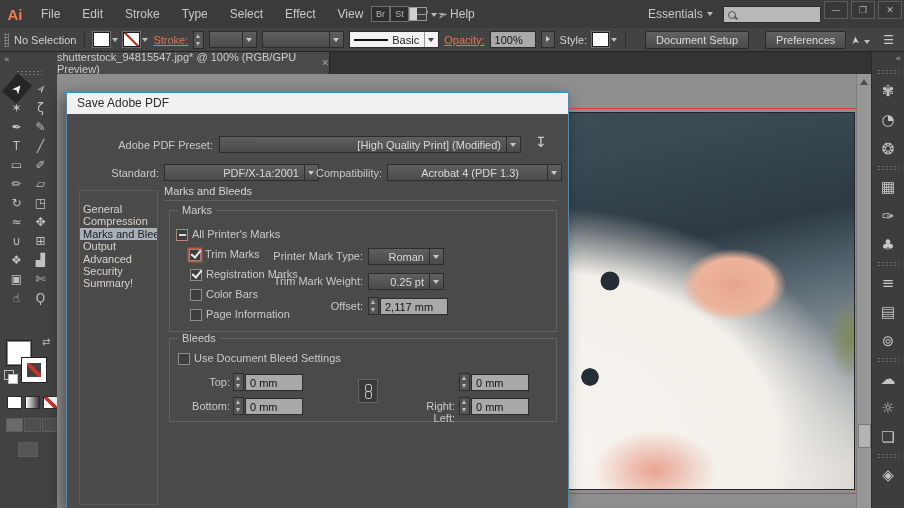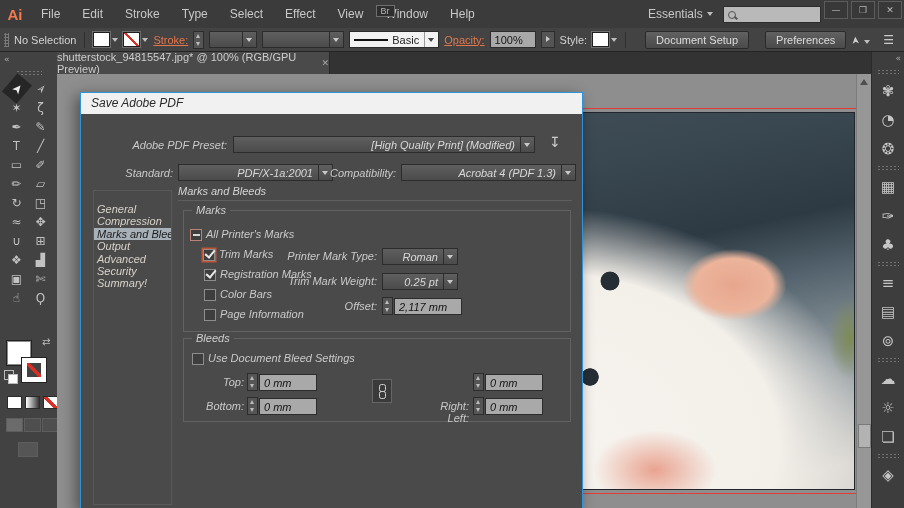--- a/index.html
+++ b/index.html
@@ -5,21 +5,21 @@
   html,body{margin:0;padding:0;background:#222;}
   #app{position:relative;width:904px;height:508px;overflow:hidden;
        font-family:"Liberation Sans",sans-serif;font-size:11px;color:#c8c8c8;
        background:#3b3b3b;user-select:none;}
   .g{font-family:"DejaVu Sans",sans-serif;}
 
   
   #menubar{position:absolute;left:0;top:0;width:904px;height:28px;background:#3b3b3b;border-bottom:1px solid #2a2a2a;display:flex;align-items:center;}
   #ailogo{width:30px;text-align:center;font-weight:bold;font-size:15px;color:#f4794d;}
   .mitem{padding:0 11px;font-size:12px;color:#c8c8c8;line-height:28px;cursor:default;}
-  #mb-badges{position:absolute;left:371px;top:5px;display:flex;gap:11px;align-items:center;height:18px;flex-direction:column;}
+  #mb-badges{position:absolute;left:371px;top:5px;display:flex;align-items:center;height:18px;}
   .badge{width:17px;height:14px;border:1px solid #6f6f6f;color:#b5b5b5;font-size:9px;display:flex;align-items:center;justify-content:center;background:#2e2e2e;}
   .layouticon{width:16px;height:12px;border:1px solid #9a9a9a;background:linear-gradient(90deg,#cfcfcf 45%,transparent 45%),linear-gradient(#3b3b3b 48%,#9a9a9a 48%,#9a9a9a 56%,#3b3b3b 56%);}
   .caret{width:0;height:0;border-left:3.5px solid transparent;border-right:3.5px solid transparent;border-top:4px solid #bdbdbd;display:inline-block;margin-left:4px;}
   .shareic{color:#c9c9c9;font-size:13px;transform:rotate(-12deg);}
   #workspace-switcher{position:absolute;left:648px;top:0;height:28px;display:flex;align-items:center;font-size:12px;color:#c8c8c8;}
   #searchbox{position:absolute;left:723px;top:6px;width:92px;height:15px;background:#b9b9b9;border:1px solid #2d2d2d;display:flex;align-items:center;padding-left:4px;}
   .lens{width:6px;height:6px;border:1.5px solid #555;border-radius:50%;position:relative;}
   .lens::after{content:"";position:absolute;left:5px;top:5px;width:4px;height:1.5px;background:#555;transform:rotate(40deg);}
   #winbtns{position:absolute;right:2px;top:1px;display:flex;gap:3px;}
   .winbtn{width:22px;height:16px;border:1px solid #5c5c5c;background:#383838;color:#b9b9b9;font-size:9px;display:flex;align-items:center;justify-content:center;}
@@ -92,21 +92,21 @@
   #vscroll{position:absolute;right:0;top:0;width:15px;bottom:0;background:#979797;border-left:1px solid #7c7c7c;}
   #vscroll .up{position:absolute;left:3px;top:5px;border-left:4.5px solid transparent;border-right:4.5px solid transparent;border-bottom:6px solid #4f4f4f;}
   #vthumb{position:absolute;left:1px;top:350px;width:11px;height:22px;background:#b3b3b3;border:1px solid #7a7a7a;}
 
   #dock{position:absolute;right:0;top:52px;width:32px;bottom:0;background:#3d3d3d;border-left:1px solid #2b2b2b;}
   #dock .hdr{height:14px;color:#a9a9a9;font-size:9px;text-align:right;padding:1px 3px 0 0;}
   #dock .dots{width:22px;height:5px;margin:2px auto;background:radial-gradient(#737373 1px,transparent 1.2px);background-size:4px 3px;}
   .dicon{height:29px;display:flex;align-items:center;justify-content:center;color:#c6c6c6;font-size:15px;}
 
   
-  #dialog{position:absolute;left:80px;top:92px;width:501px;height:416px;border:1px solid #2f93d8;border-bottom:none;background:#eab308;box-shadow:-4px 4px 14px rgba(0,0,0,.45);font-style:italic;}
+  #dialog{position:absolute;left:66px;top:92px;width:501px;height:416px;border:1px solid #2f93d8;border-bottom:none;background:#eab308;box-shadow:-4px 4px 14px rgba(0,0,0,.45);}
   #dtitle{height:21px;background:#f1f1f1;color:#2b2b2b;font-size:12px;line-height:21px;padding-left:10px;}
   #dbody{position:absolute;left:0;top:21px;right:0;bottom:0;background:#4a4a4a;}
   .dlabel{position:absolute;color:#c9c9c9;text-align:right;white-space:nowrap;}
   .abs{position:absolute;}
   #saveic{position:absolute;left:468px;top:20px;color:#cfcfcf;font-size:14px;}
   #secTitle{position:absolute;left:97px;top:71px;right:10px;color:#d4d4d4;border-bottom:1px solid #5f5f5f;padding-bottom:3px;}
   #dnav{position:absolute;left:12px;top:76px;width:79px;bottom:4px;border:1px solid #5a5a5a;background:#4a4a4a;padding-top:12px;box-sizing:border-box;}
   .navitem{padding:0 3px;line-height:12.4px;color:#d8d3ca;white-space:nowrap;overflow:hidden;}
   .navitem.sel{background:#a8b0b8;color:#1d1d1d;}
   .fset{position:absolute;border:1px solid #626262;}
@@ -287,21 +287,21 @@
           <span class="dd-a"></span>
       </div>
       <span id="saveic" class="g">↧</span>
 
       <span class="dlabel" style="left:6px;top:53px;width:86px;">Standard:</span>
       <div class="dd abs" style="left:97px;top:50px;width:153px;">
         <span class="dd-t">PDF/X-1a:2001</span>
           <span class="dd-a"></span>
       </div>
       <span class="dlabel" style="left:240px;top:53px;width:75px;">Compatibility:</span>
-      <div class="dd abs" style="left:320px;top:50px;width:173px;">
+      <div class="dd abs" style="left:320px;top:50px;width:173px;gap:23px;">
         <span class="dd-t">Acrobat 4 (PDF 1.3)</span>
           <span class="dd-a"></span>
       </div>
 
       <div id="secTitle">Marks and Bleeds</div>
 
       <div id="dnav">
         <div class="navitem">General</div>
         <div class="navitem">Compression</div>
         <div class="navitem sel">Marks and Bleeds</div>

